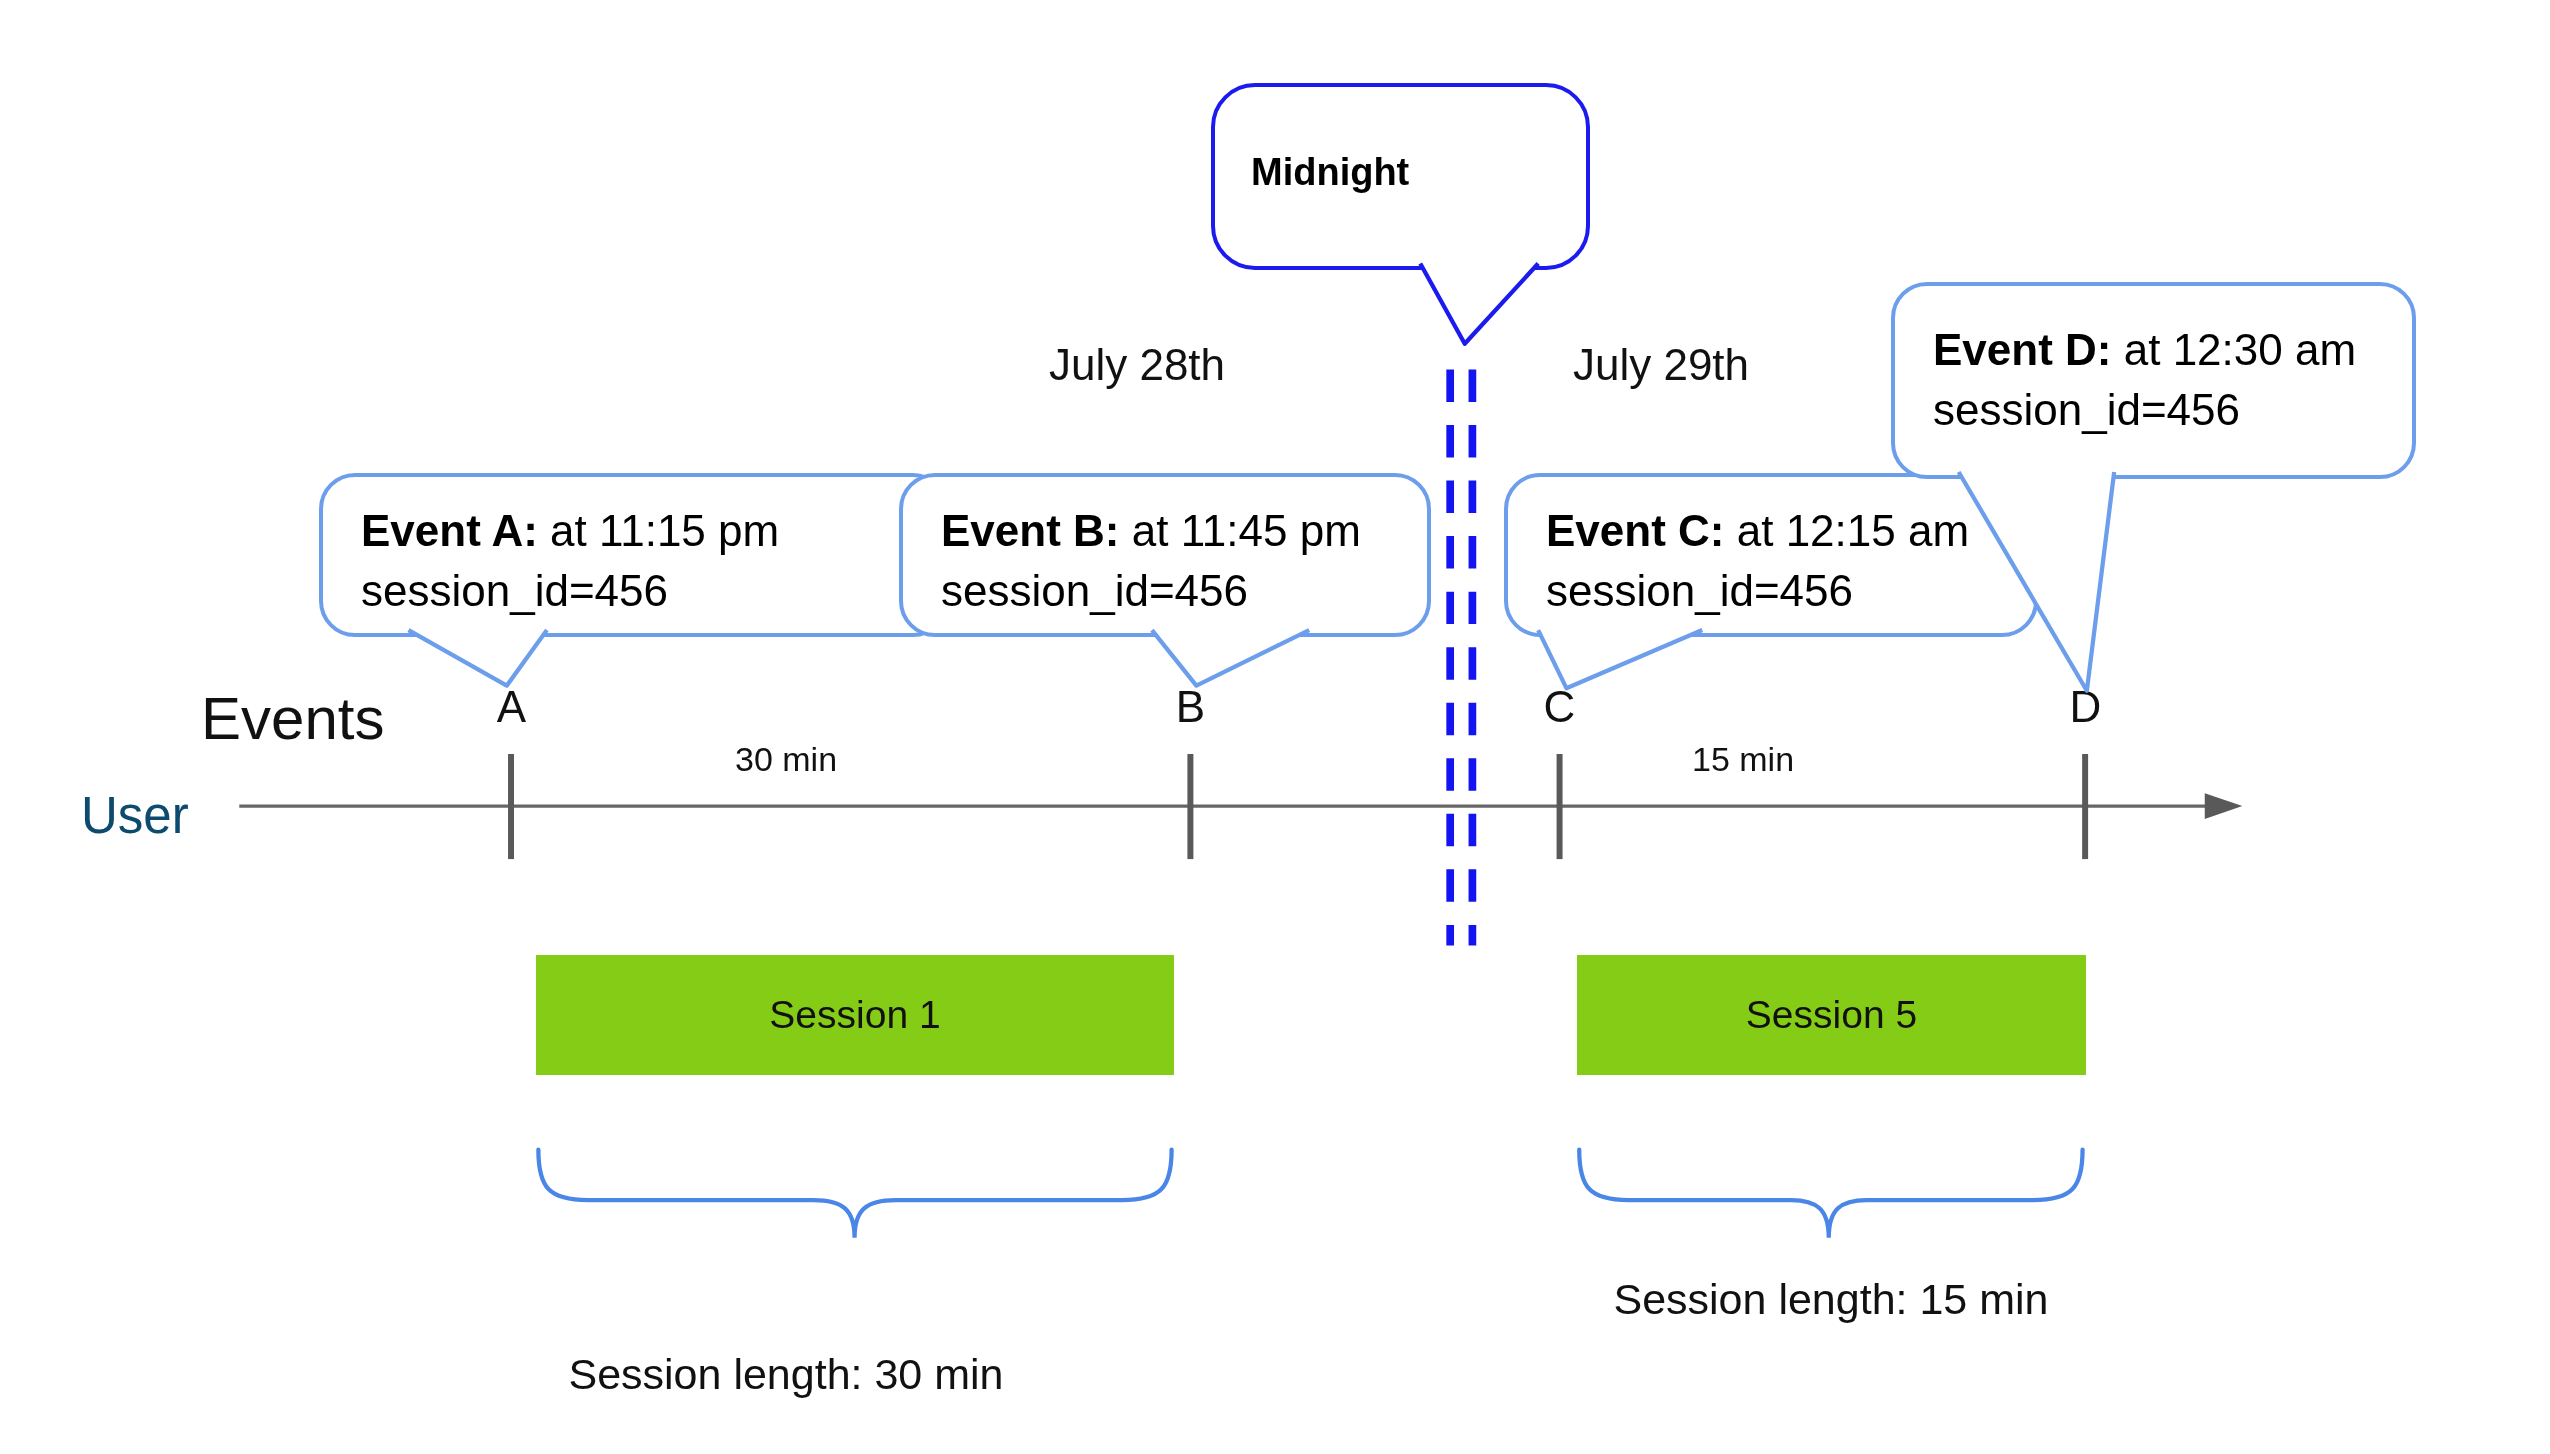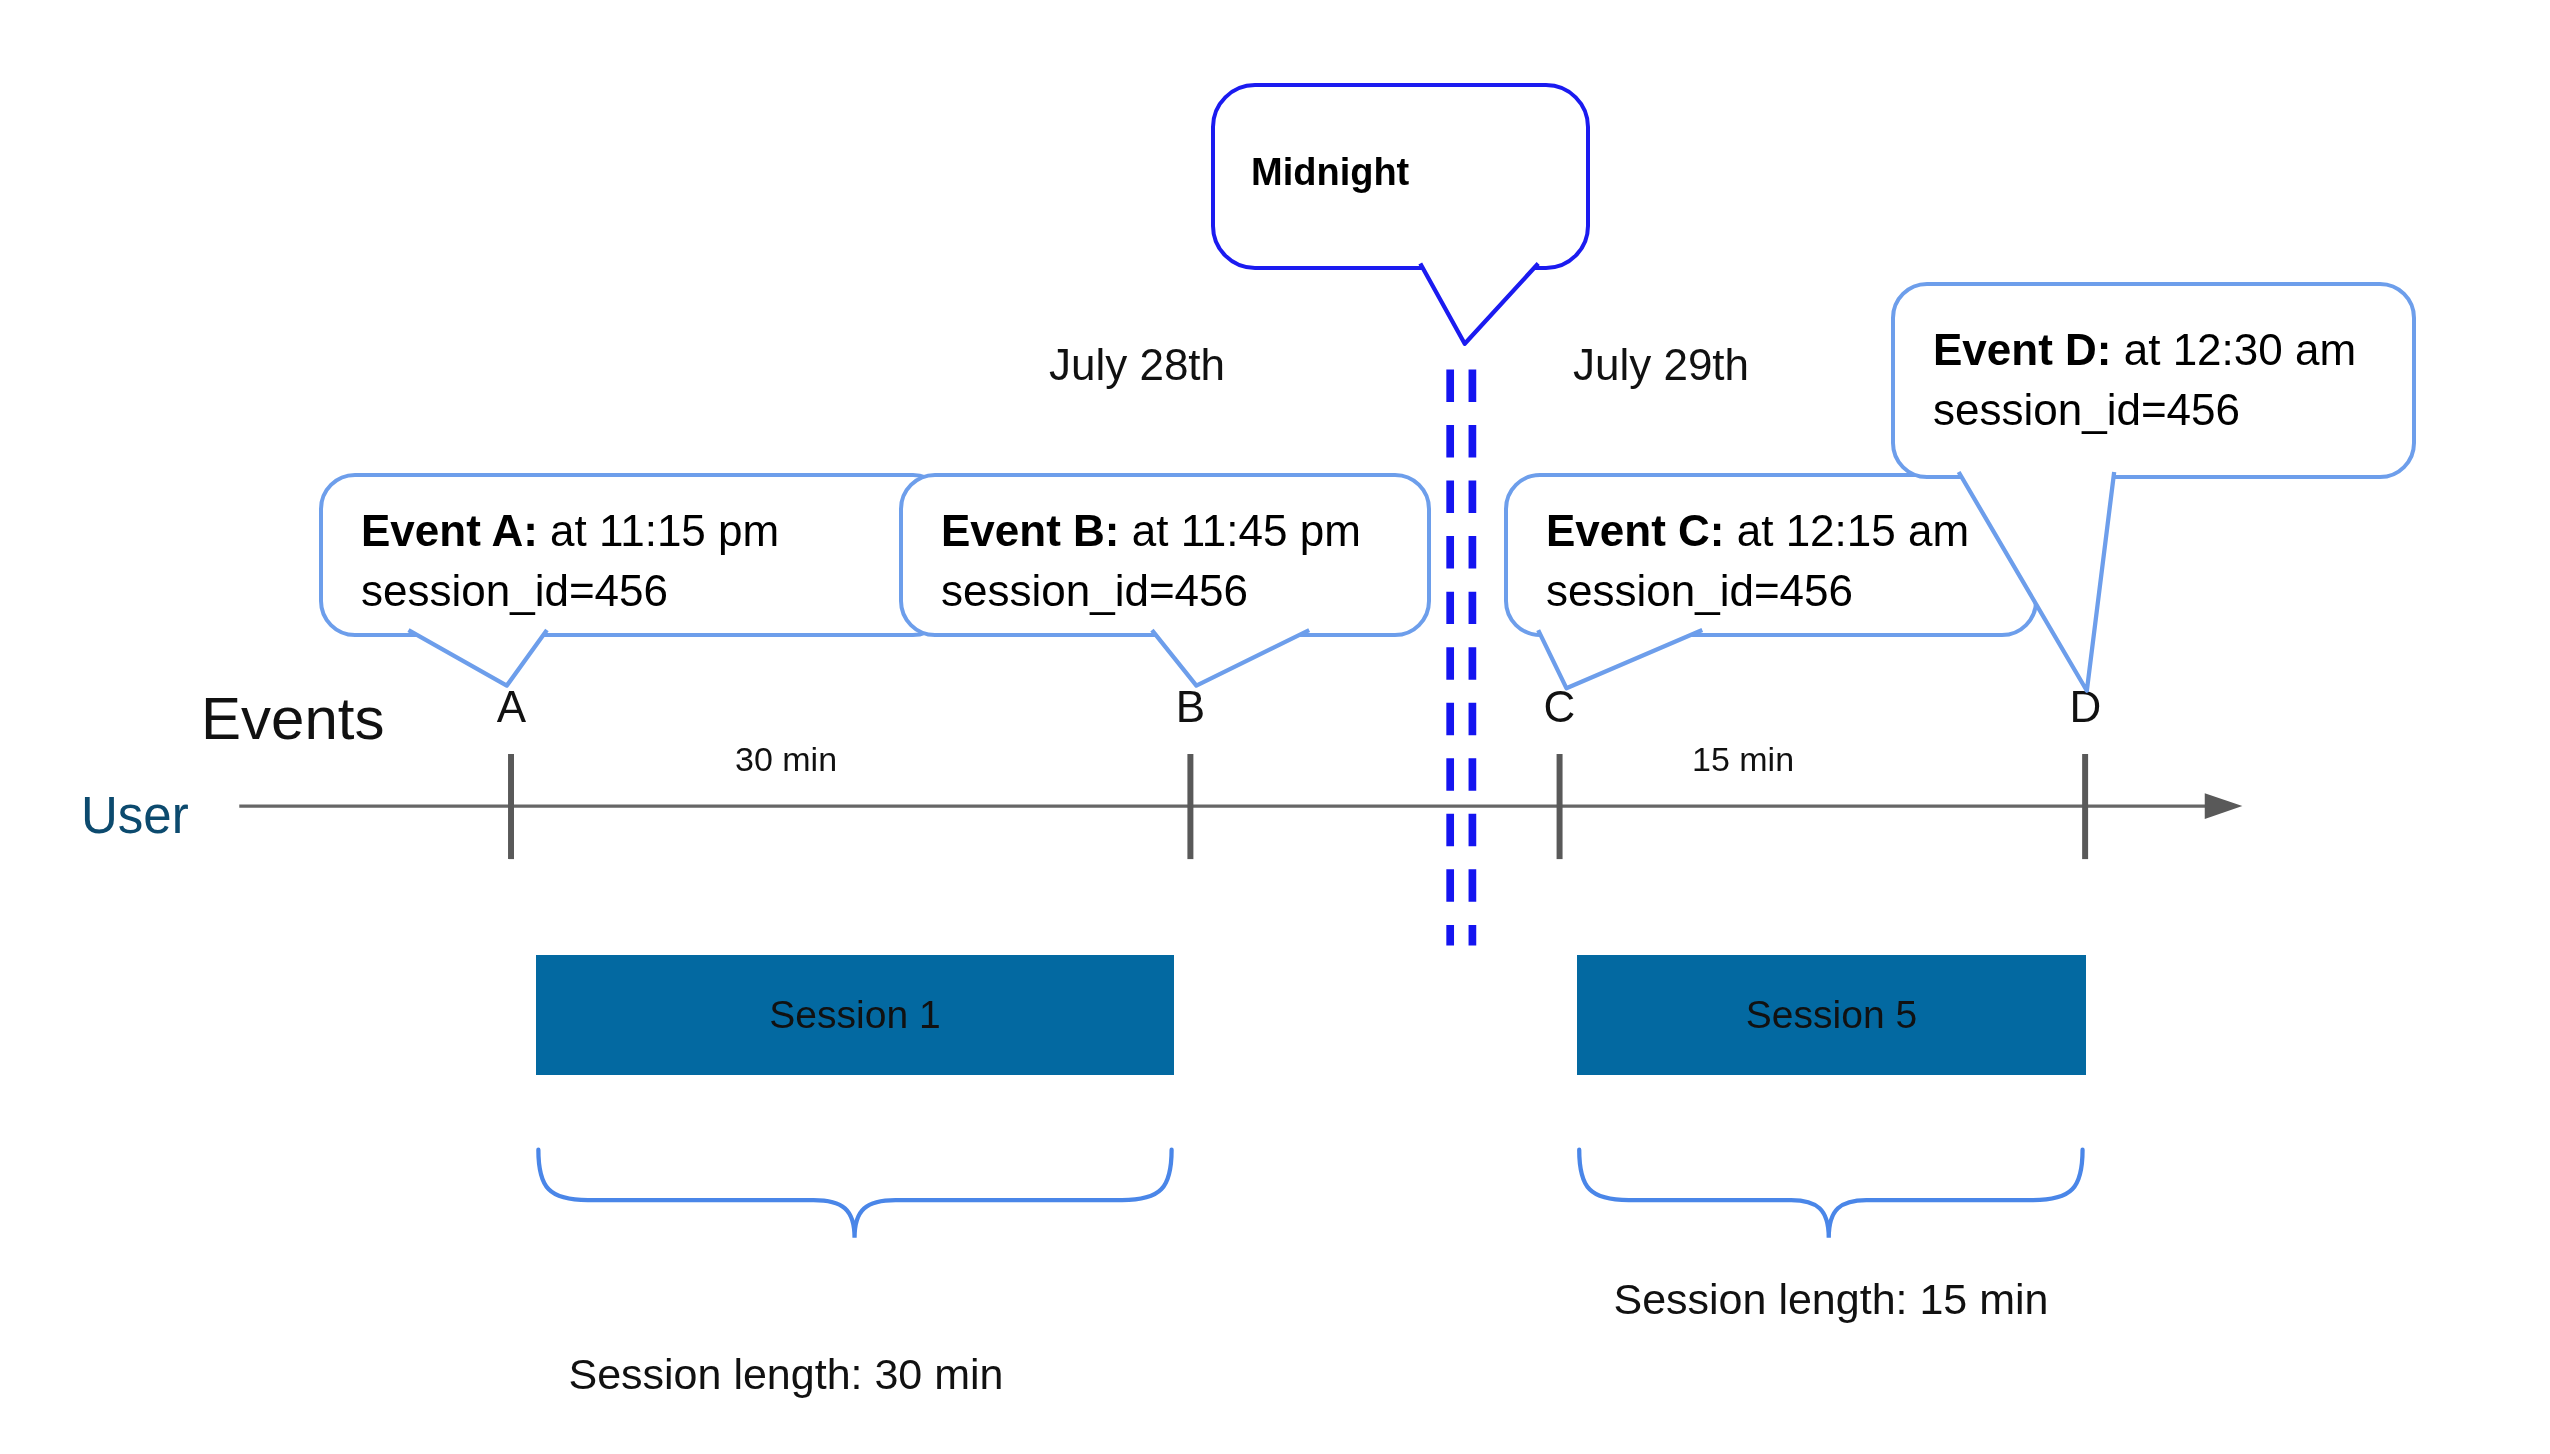--- a/index.html
+++ b/index.html
@@ -51,21 +51,21 @@
     background: #ffffff;
     border: 4.3px solid #1b1bf0;
     border-radius: 44px;
     font-size: 38px;
     font-weight: bold;
     padding: 64px 0 0 36px;
   }
   
   .session-box {
     box-sizing: border-box;
-    background: #0369a1;
+    background: #84cc16;
     display: flex; align-items: center; justify-content: center;
     font-size: 39px; color: #111111;
   }
   .length-label {
     width: 598px; text-align: center;
     font-size: 43px; color: #111111;
   }
 </style>
 </head>
 <body>

